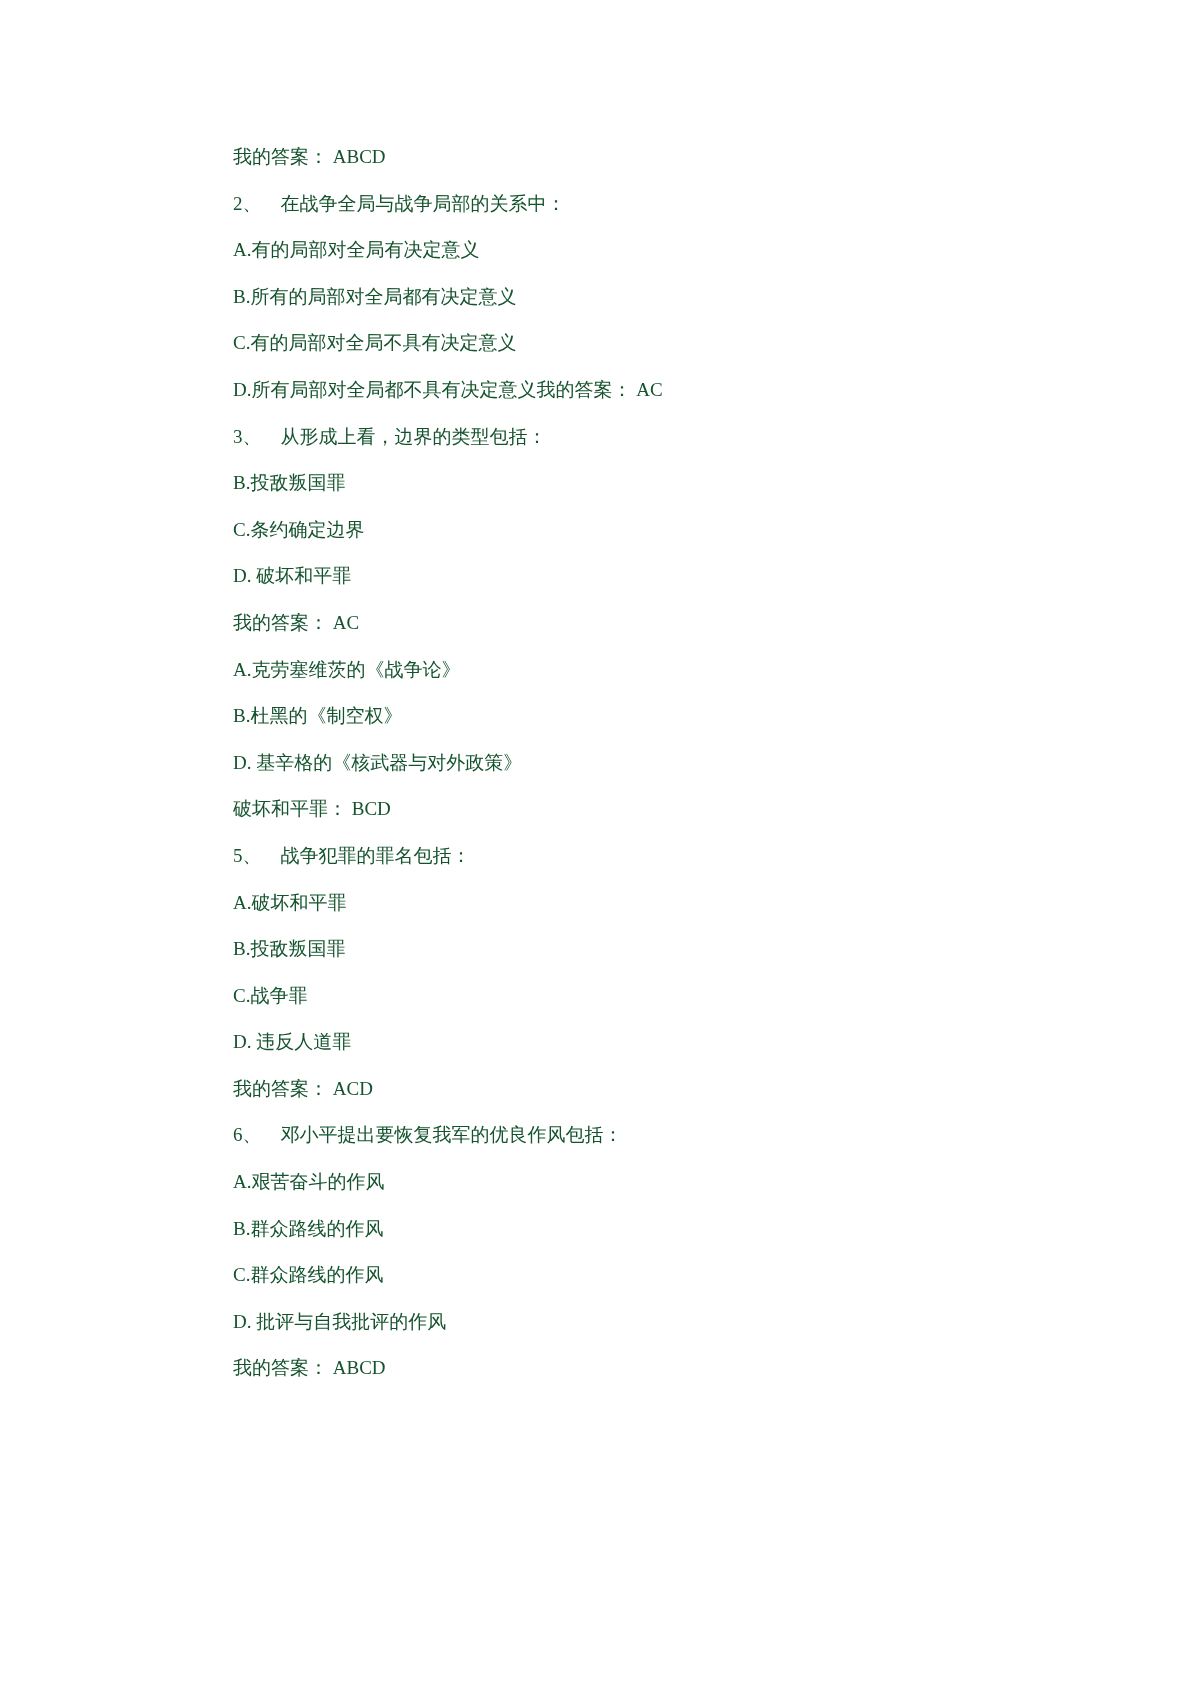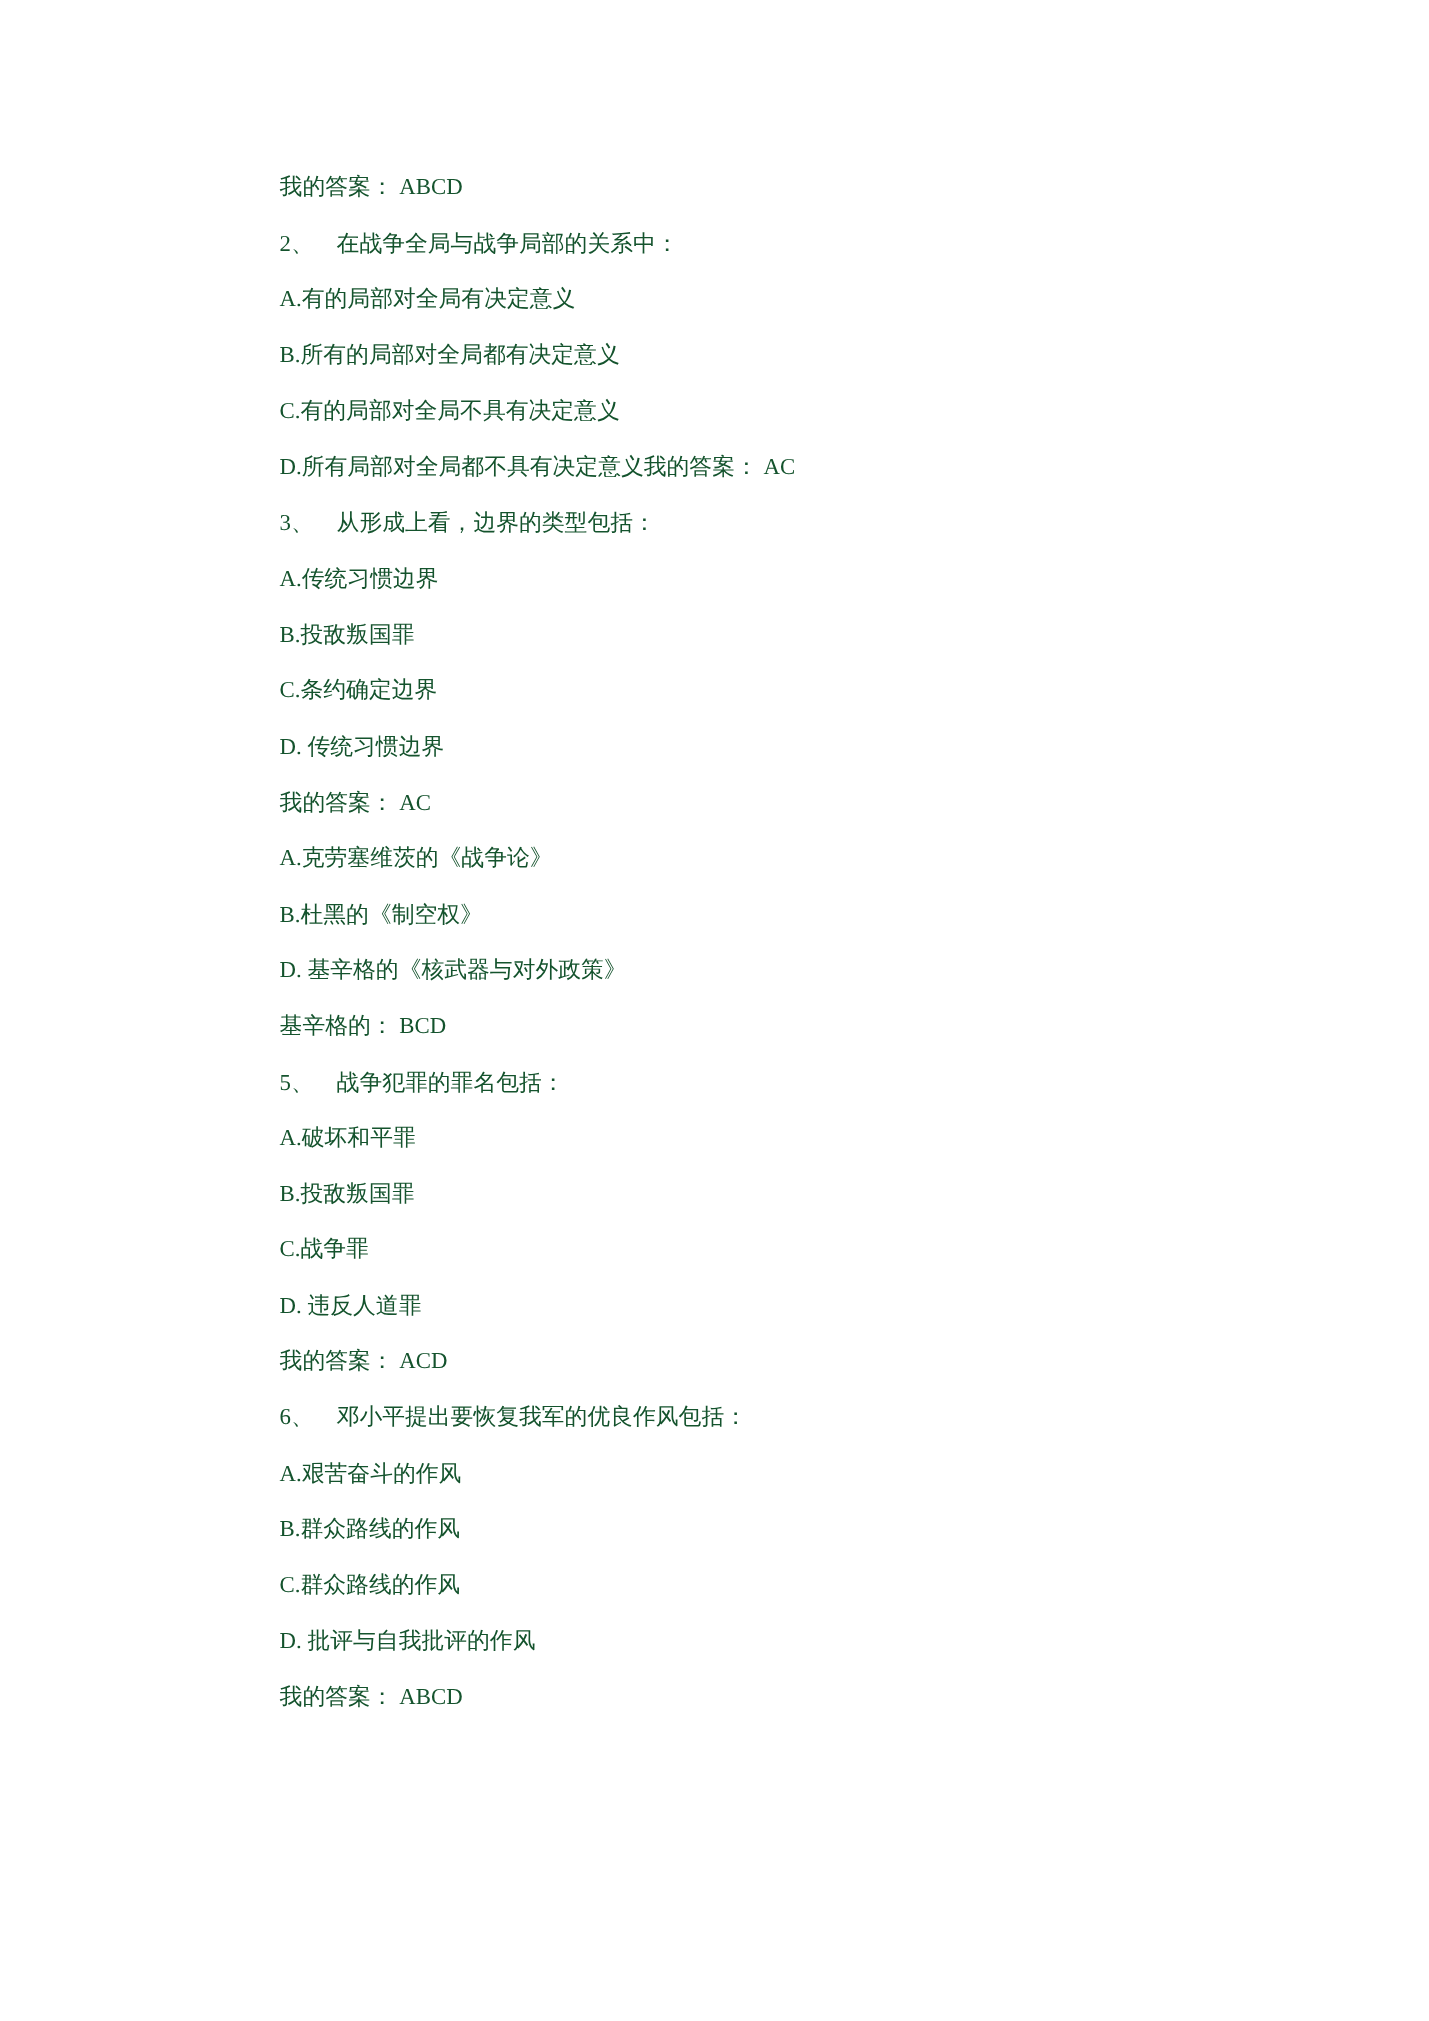--- a/index.html
+++ b/index.html
@@ -43,32 +43,31 @@
   <section class="question">
     <p class="line">2、　在战争全局与战争局部的关系中：</p>
     <p class="line">A.有的局部对全局有决定意义</p>
     <p class="line">B.所有的局部对全局都有决定意义</p>
     <p class="line">C.有的局部对全局不具有决定意义</p>
     <p class="line">D.所有局部对全局都不具有决定意义我的答案： AC</p>
   </section>
 
   <section class="question">
     <p class="line">3、　从形成上看，边界的类型包括：</p>
-    <p class="line">A.传统习惯边界</p>
     <p class="line">B.投敌叛国罪</p>
     <p class="line">C.条约确定边界</p>
-    <p class="line">D. 传统习惯边界</p>
+    <p class="line">D. 破坏和平罪</p>
     <p class="line">我的答案： AC</p>
   </section>
 
   <section class="question">
     <p class="line">A.克劳塞维茨的《战争论》</p>
     <p class="line">B.杜黑的《制空权》</p>
     <p class="line">D. 基辛格的《核武器与对外政策》</p>
-    <p class="line">基辛格的： BCD</p>
+    <p class="line">破坏和平罪： BCD</p>
   </section>
 
   <section class="question">
     <p class="line">5、　战争犯罪的罪名包括：</p>
     <p class="line">A.破坏和平罪</p>
     <p class="line">B.投敌叛国罪</p>
     <p class="line">C.战争罪</p>
     <p class="line">D. 违反人道罪</p>
     <p class="line">我的答案： ACD</p>
   </section>

